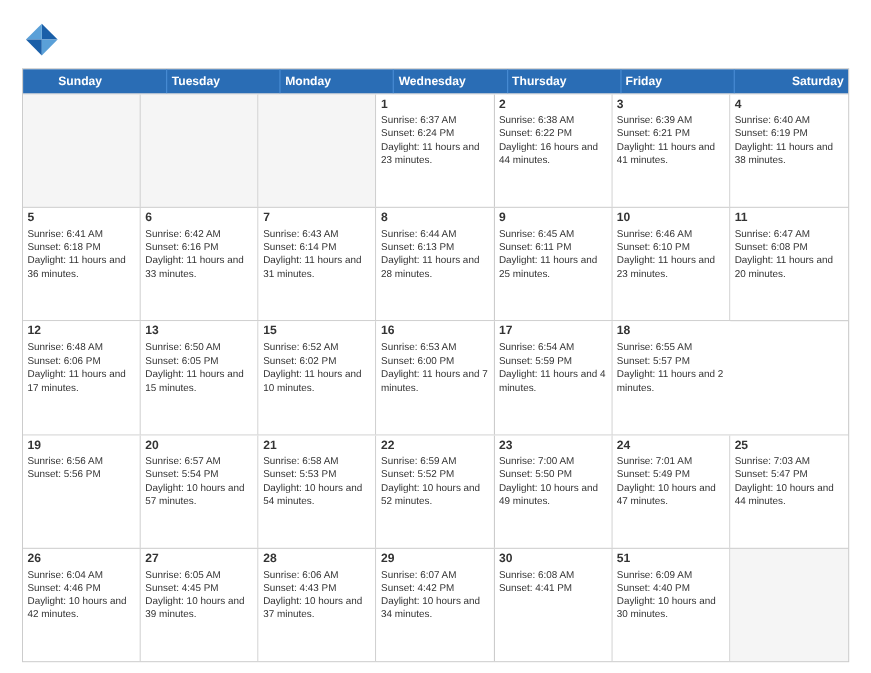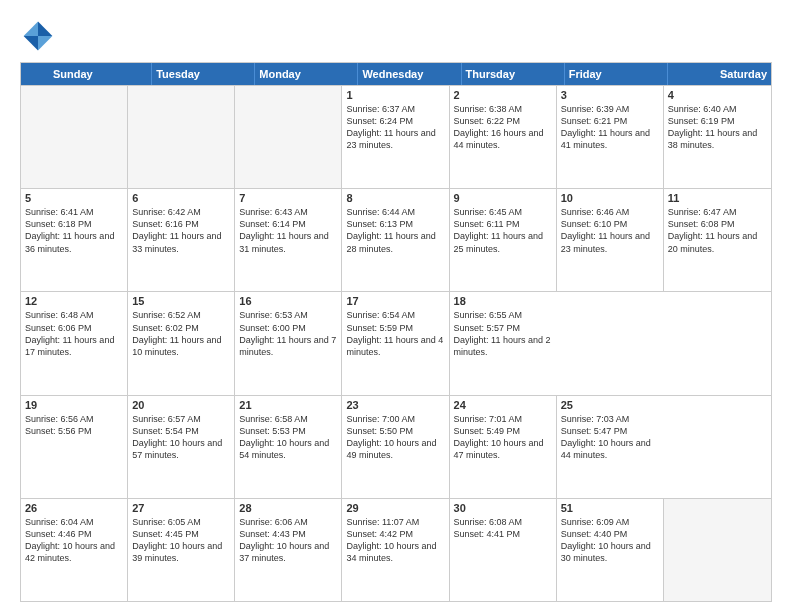--- a/index.html
+++ b/index.html
@@ -212,20 +212,26 @@
           </div>
         </div>
         <div class="cal-row">
           <div class="cal-cell">
             <div class="day-num">12</div>
             <div class="cell-text">Sunrise: 6:48 AM</div>
             <div class="cell-text">Sunset: 6:06 PM</div>
             <div class="cell-text">Daylight: 11 hours and 17 minutes.</div>
           </div>
           <div class="cal-cell">
+            <div class="day-num">13</div>
+            <div class="cell-text">Sunrise: 6:50 AM</div>
+            <div class="cell-text">Sunset: 6:05 PM</div>
+            <div class="cell-text">Daylight: 11 hours and 15 minutes.</div>
+          </div>
+          <div class="cal-cell">
             <div class="day-num">15</div>
             <div class="cell-text">Sunrise: 6:52 AM</div>
             <div class="cell-text">Sunset: 6:02 PM</div>
             <div class="cell-text">Daylight: 11 hours and 10 minutes.</div>
           </div>
           <div class="cal-cell">
             <div class="day-num">16</div>
             <div class="cell-text">Sunrise: 6:53 AM</div>
             <div class="cell-text">Sunset: 6:00 PM</div>
             <div class="cell-text">Daylight: 11 hours and 7 minutes.</div>
@@ -255,20 +261,26 @@
             <div class="cell-text">Sunset: 5:54 PM</div>
             <div class="cell-text">Daylight: 10 hours and 57 minutes.</div>
           </div>
           <div class="cal-cell">
             <div class="day-num">21</div>
             <div class="cell-text">Sunrise: 6:58 AM</div>
             <div class="cell-text">Sunset: 5:53 PM</div>
             <div class="cell-text">Daylight: 10 hours and 54 minutes.</div>
           </div>
           <div class="cal-cell">
+            <div class="day-num">22</div>
+            <div class="cell-text">Sunrise: 6:59 AM</div>
+            <div class="cell-text">Sunset: 5:52 PM</div>
+            <div class="cell-text">Daylight: 10 hours and 52 minutes.</div>
+          </div>
+          <div class="cal-cell">
             <div class="day-num">23</div>
             <div class="cell-text">Sunrise: 7:00 AM</div>
             <div class="cell-text">Sunset: 5:50 PM</div>
             <div class="cell-text">Daylight: 10 hours and 49 minutes.</div>
           </div>
           <div class="cal-cell">
             <div class="day-num">24</div>
             <div class="cell-text">Sunrise: 7:01 AM</div>
             <div class="cell-text">Sunset: 5:49 PM</div>
             <div class="cell-text">Daylight: 10 hours and 47 minutes.</div>
@@ -294,21 +306,21 @@
             <div class="cell-text">Daylight: 10 hours and 39 minutes.</div>
           </div>
           <div class="cal-cell">
             <div class="day-num">28</div>
             <div class="cell-text">Sunrise: 6:06 AM</div>
             <div class="cell-text">Sunset: 4:43 PM</div>
             <div class="cell-text">Daylight: 10 hours and 37 minutes.</div>
           </div>
           <div class="cal-cell">
             <div class="day-num">29</div>
-            <div class="cell-text">Sunrise: 11:07 AM</div>
+            <div class="cell-text">Sunrise: 6:07 AM</div>
             <div class="cell-text">Sunset: 4:42 PM</div>
             <div class="cell-text">Daylight: 10 hours and 34 minutes.</div>
           </div>
           <div class="cal-cell">
             <div class="day-num">30</div>
             <div class="cell-text">Sunrise: 6:08 AM</div>
             <div class="cell-text">Sunset: 4:41 PM</div>
           </div>
           <div class="cal-cell">
             <div class="day-num">51</div>

